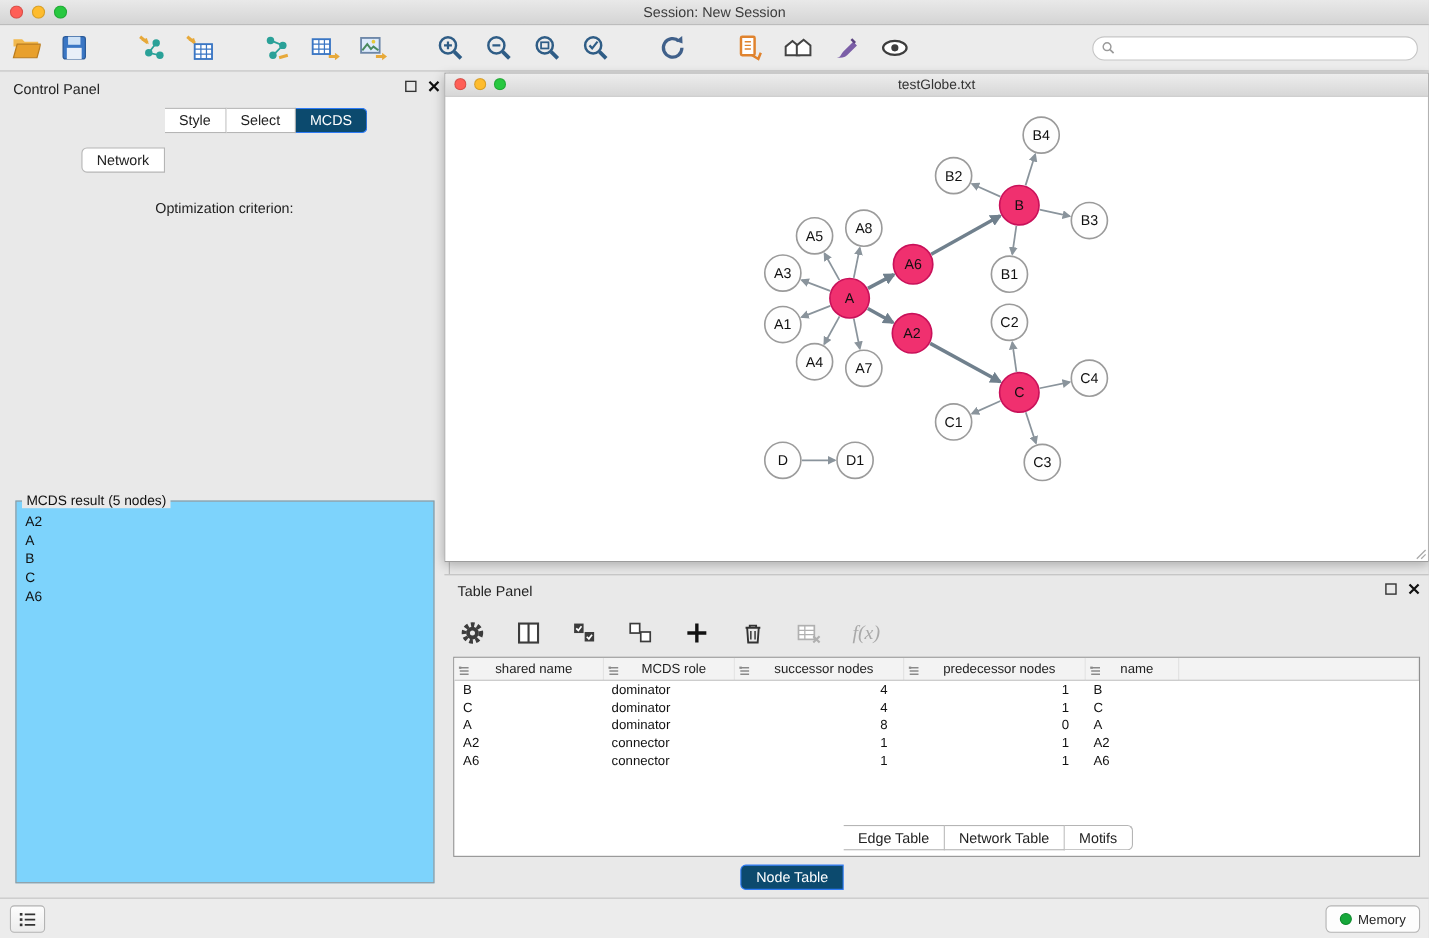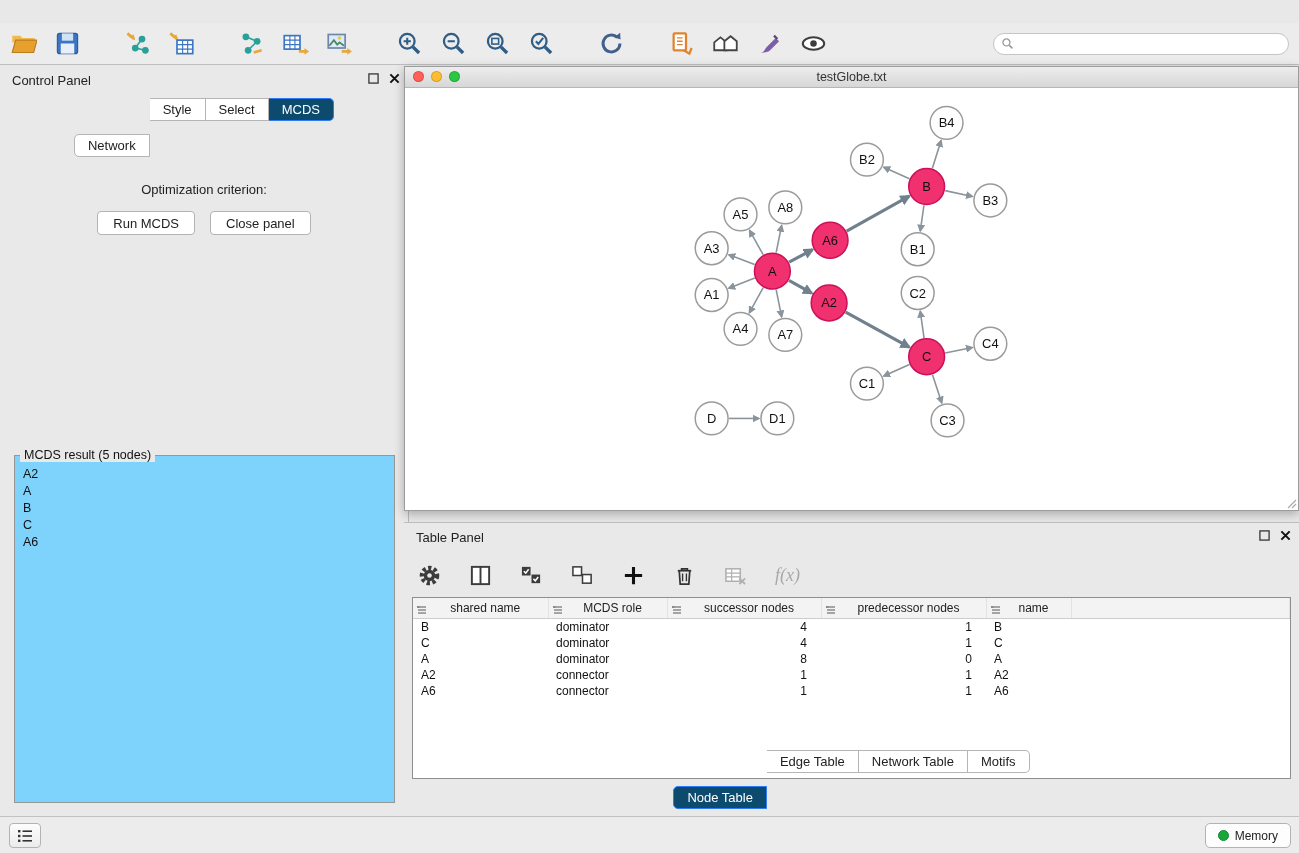--- a/index.html
+++ b/index.html
@@ -84,20 +84,28 @@
     border:1px solid #b3b3b3;border-radius:4px;display:flex;align-items:center;justify-content:center;}
   .mem-btn{position:absolute;right:8px;top:6px;height:23px;padding:0 12px;background:#fdfdfd;
     border:1px solid #b3b3b3;border-radius:5px;display:flex;align-items:center;gap:6px;font-size:12px;}
   .mem-dot{width:11px;height:11px;border-radius:50%;background:#17a83b;border:1px solid #0d8a2c;box-sizing:border-box;}
 </style>
 </head>
 <body>
 
 <div class="app">
 
+  <div class="titlebar">
+    <div class="traffic">
+      <div class="light red"></div>
+      <div class="light yellow"></div>
+      <div class="light green"></div>
+    </div>
+    <div class="tb-title">Session: New Session</div>
+  </div>
 
   <div class="toolbar">
     <svg class="ticon" viewBox="0 0 24 24">
       <path d="M2 5h7l2 2h11v4H2z" fill="#f2b94e"></path>
       <path d="M2 20L5 9h19l-3 11z" fill="#e8a02c" stroke="#b97c1f" stroke-width="1"></path>
     </svg>
     <svg class="ticon" viewBox="0 0 24 24">
       <rect x="3" y="3" width="18" height="18" rx="2" fill="#3a76c4" stroke="#2a5a99"></rect>
       <rect x="7" y="3" width="10" height="6.5" fill="#cfe2f6"></rect>
       <rect x="6" y="12" width="12" height="9" fill="#e9eff8"></rect>
@@ -199,24 +207,20 @@
         </svg>
       </div>
     </div>
     <div class="tabs">
       <div class="tab">Network</div>
       <div class="tab">Style</div>
       <div class="tab">Select</div>
       <div class="tab selected">MCDS</div>
     </div>
     <div class="opt-label">Optimization criterion:</div>
-    <div class="btn-row">
-      <div class="btn">Run MCDS</div>
-      <div class="btn">Close panel</div>
-    </div>
     <div class="result-box">
       <div class="result-legend">MCDS result (5 nodes)</div>
       <div class="result-list">
           <div class="result-item">A2</div>
           <div class="result-item">A</div>
           <div class="result-item">B</div>
           <div class="result-item">C</div>
           <div class="result-item">A6</div>
         </div>
     </div>

